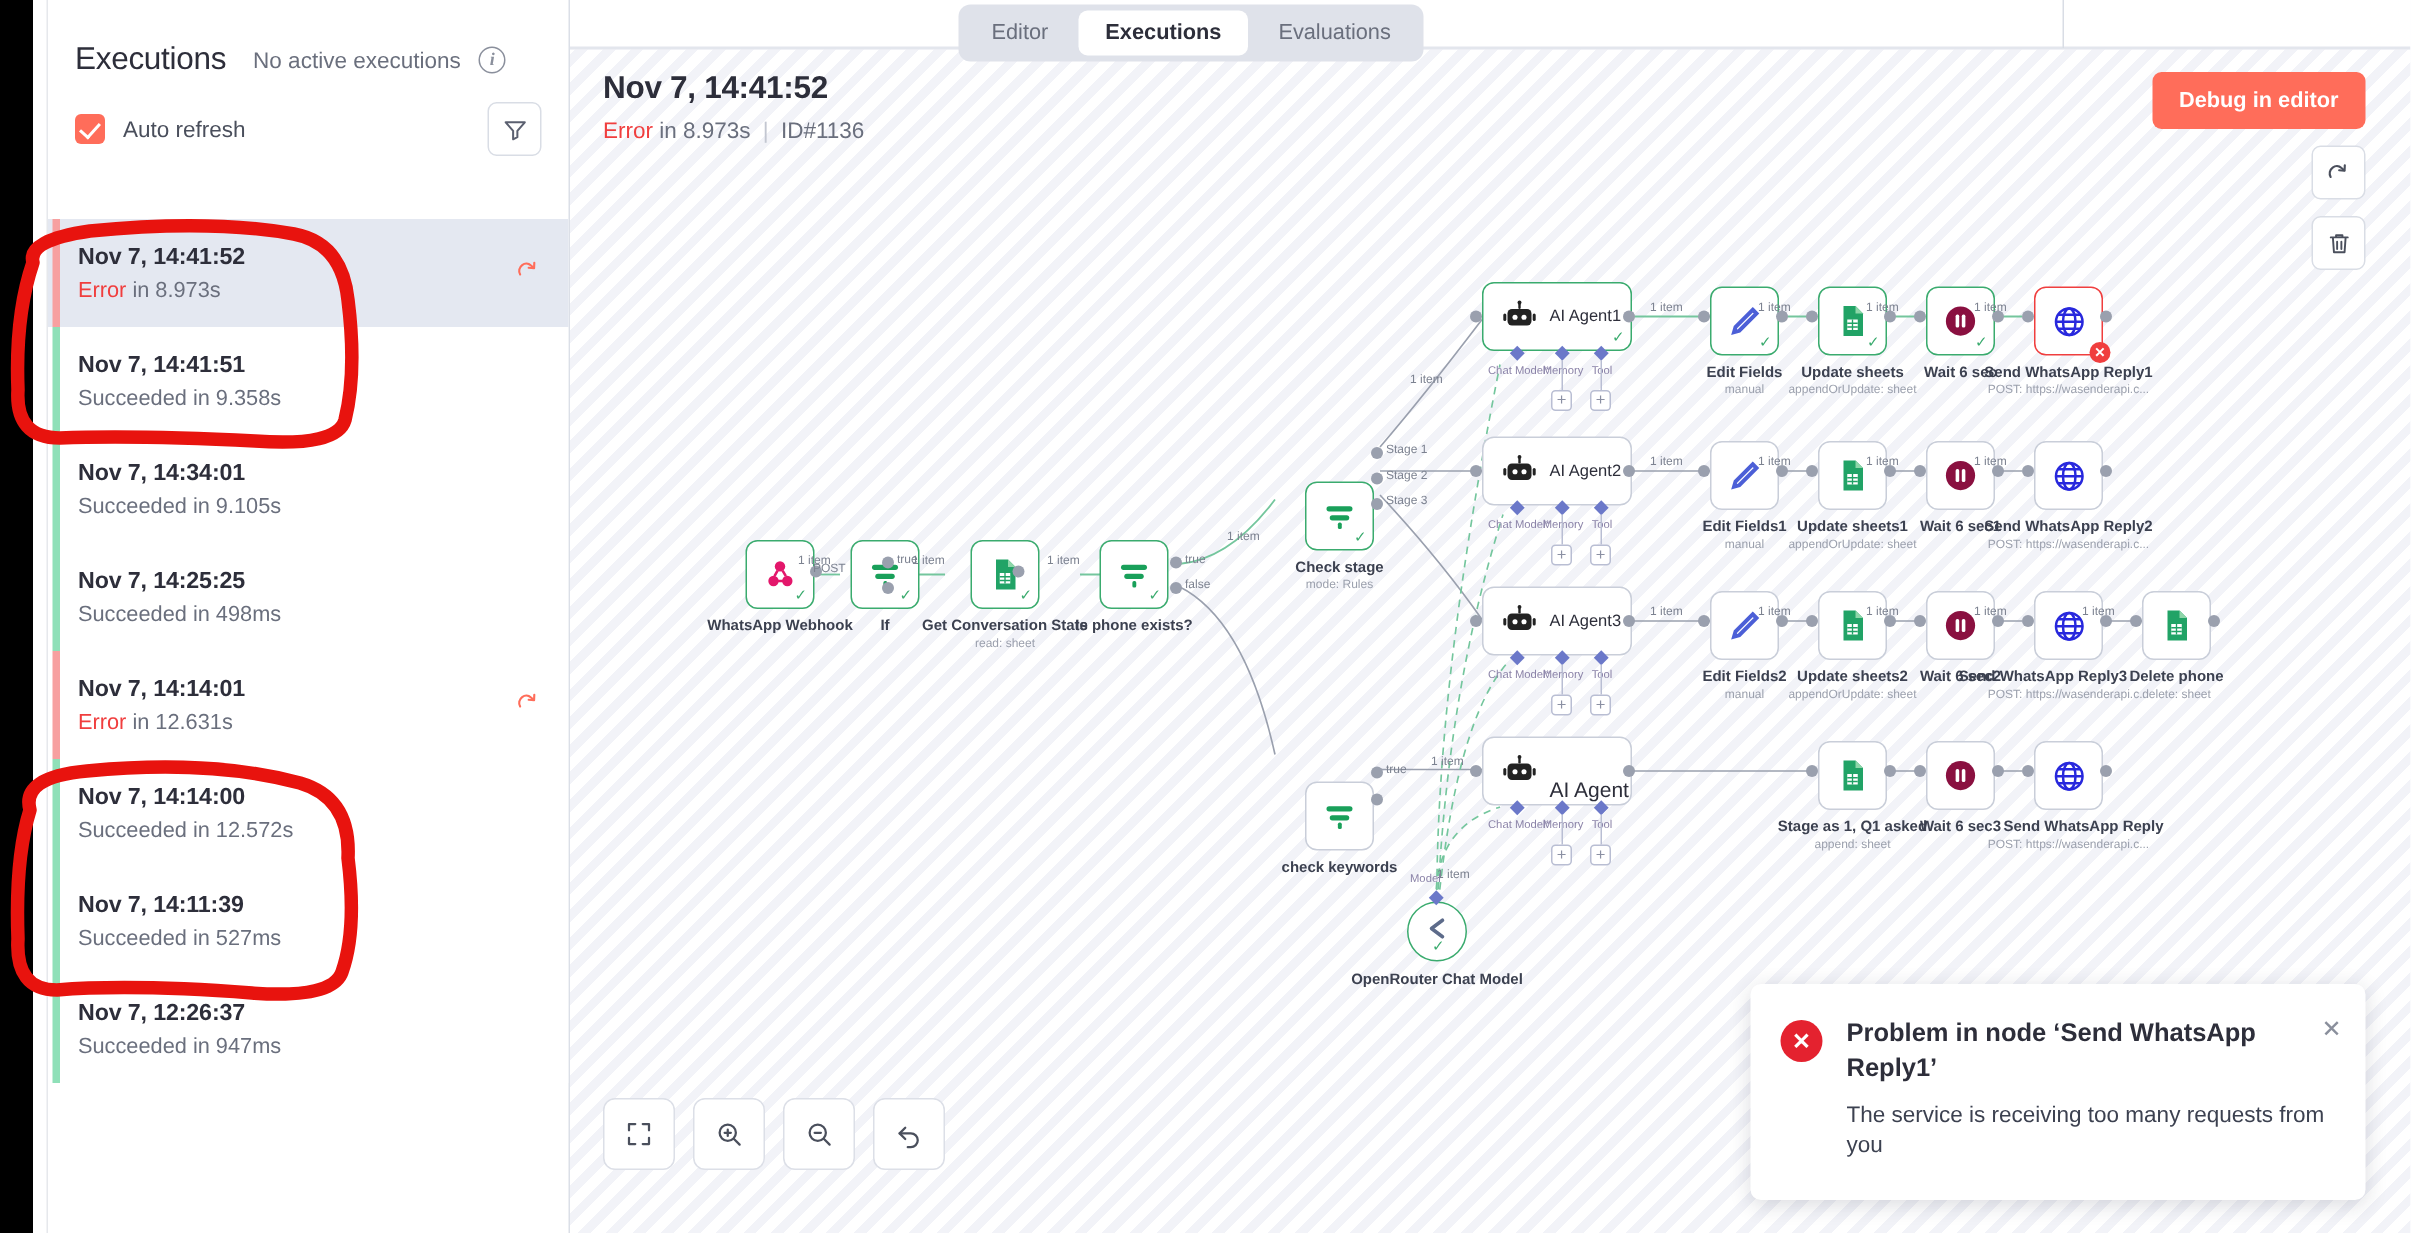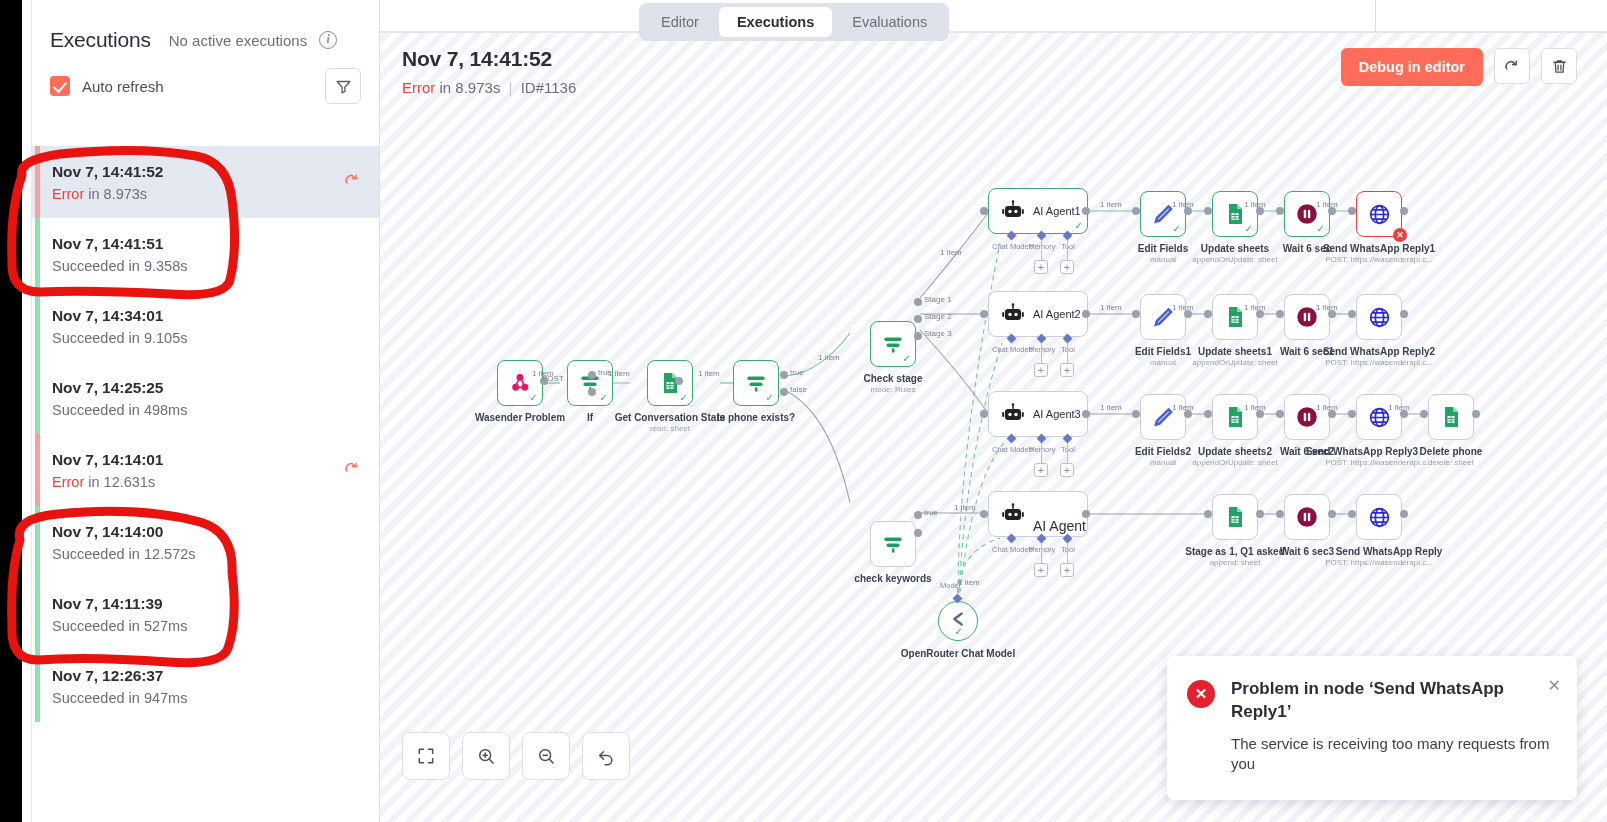--- a/index.html
+++ b/index.html
@@ -112,21 +112,21 @@
   .tab.active { background: #ffffff; color: #2d2e3a; font-weight: 700; }
 
   
   .exec-head { position: absolute; left: 22px; top: 14px; }
   .exec-head h1 { font-size: 21px; font-weight: 700; color: #2d2e3a; letter-spacing: -.2px; }
   .exec-head .meta { font-size: 15px; color: #6a6f7d; margin-top: 8px; }
   .exec-head .meta .err { color: #f03e3e; }
   .exec-head .meta .sep { color: #c3c7d1; margin: 0 4px; }
 
   .head-actions {
-    position: absolute; right: 30px; top: 15px; display: flex; align-items: flex-start; gap: 11px;
+    position: absolute; right: 30px; top: 15px; display: flex; align-items: flex-end; gap: 11px; flex-direction: column;
   }
   .btn-debug {
     background: #ff6d5a; color: #fff; border: none; border-radius: 6px;
     padding: 11px 18px; font-size: 14.5px; font-weight: 700; cursor: pointer;
     font-family: "Liberation Sans", sans-serif;
   }
   .icon-btn {
     width: 36px; height: 36px; border: 1px solid #d9dde5; border-radius: 6px;
     background: #fff; display: flex; align-items: center; justify-content: center;
     cursor: pointer;
@@ -383,21 +383,21 @@
             <span style="display: flex;">
               <svg width="26" height="26" viewBox="0 0 24 24" fill="#e3176b">
                 <circle cx="8" cy="16" r="3.2"></circle>
                 <circle cx="16.5" cy="16" r="3.2"></circle>
                 <circle cx="12" cy="7" r="3.2"></circle>
                 <path d="M10.5 9.6 8.6 13M13.6 9.6 15.6 13M9.8 16h4.6" stroke="#e3176b" stroke-width="1.6" fill="none"></path>
               </svg>
             </span>
             <span class="tick">✓</span>
           </div>
-          <div class="node-label" style="left: 57px; top: 379px; width: 166px;">Wasender Problem</div>
+          <div class="node-label" style="left: 57px; top: 379px; width: 166px;">WhatsApp Webhook</div>
           <div class="node" style="left: 187px; top: 327px;">
             <span style="display: flex;">
               <svg width="26" height="26" viewBox="0 0 24 24" fill="#19a05a">
                 <rect x="4" y="6" width="16" height="3.2" rx="1.6"></rect>
                 <rect x="6" y="11.5" width="12" height="3.2" rx="1.6"></rect>
                 <rect x="11" y="16" width="2.4" height="4" rx="1"></rect>
               </svg>
             </span>
             <span class="tick">✓</span>
           </div>

